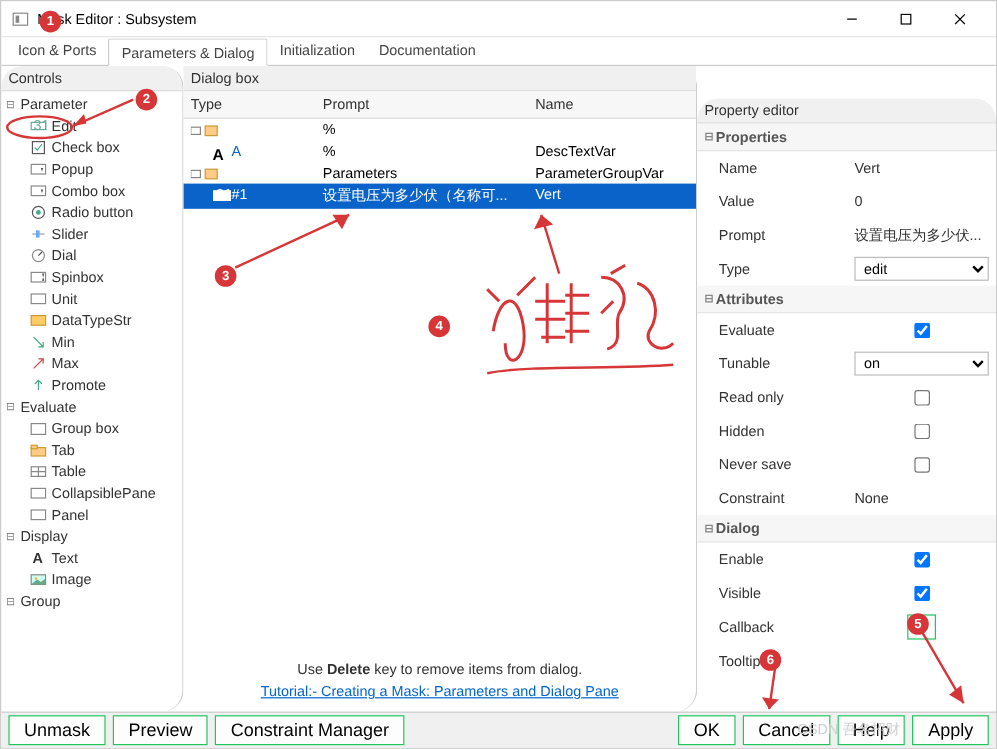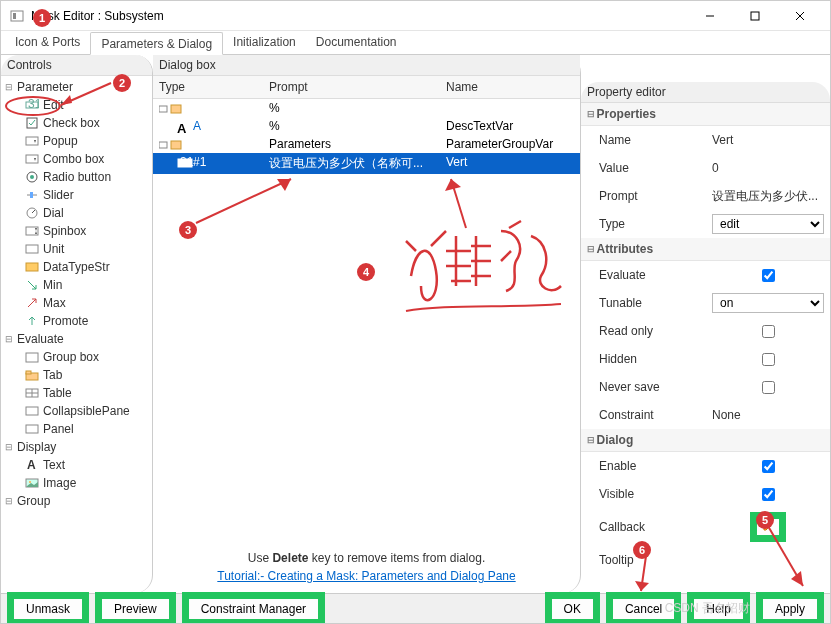--- a/index.html
+++ b/index.html
@@ -53,21 +53,21 @@
 .prop-section .disc { font-size:9px; color:#888; }
 .prop-row { display: flex; align-items: center; padding: 4px 6px 4px 18px; min-height: 28px; }
 .prop-row .label { flex: 1; color: #333; }
 .prop-row .value { width: 112px; color: #333; }
 .prop-row input[type="text"], .prop-row select { width: 112px; border: 1px solid #bbb; padding: 1px 3px; background: #fff; font-size:12px;}
 .prop-row input[type="checkbox"] { margin: 0 auto; display: block; }
 .prop-row .ctr { width: 112px; text-align: center; }
 
 
 .bottombar { position: absolute; bottom: 0; left: 0; right: 0; height: 30px; display: flex; align-items: center; border-top: 1px solid #ccc; background: #f0f0f0; gap: 6px; padding: 0 6px; }
-.btn { background: #fdfdfd; border: 7px solid #22c55e; padding: 3px 12px; cursor: default; font-size: 12px; }
+.btn { background: #fdfdfd; border: 1px solid #22c55e; padding: 3px 12px; cursor: default; font-size: 15px; }
 .spacer { flex: 1; }
 
 
 .badge { position: absolute; width: 18px; height: 18px; border-radius: 50%; background: #d63638; color: #fff; font-size: 11px; display: flex; align-items: center; justify-content: center; font-weight: 600; z-index: 20; }
 .annot { position: absolute; z-index: 15; pointer-events: none; }
 .watermark { position: absolute; right: 80px; bottom: 6px; color: #d0d0d0; font-size: 12px; z-index: 5; }
 </style>
 </head>
 <body>
 

